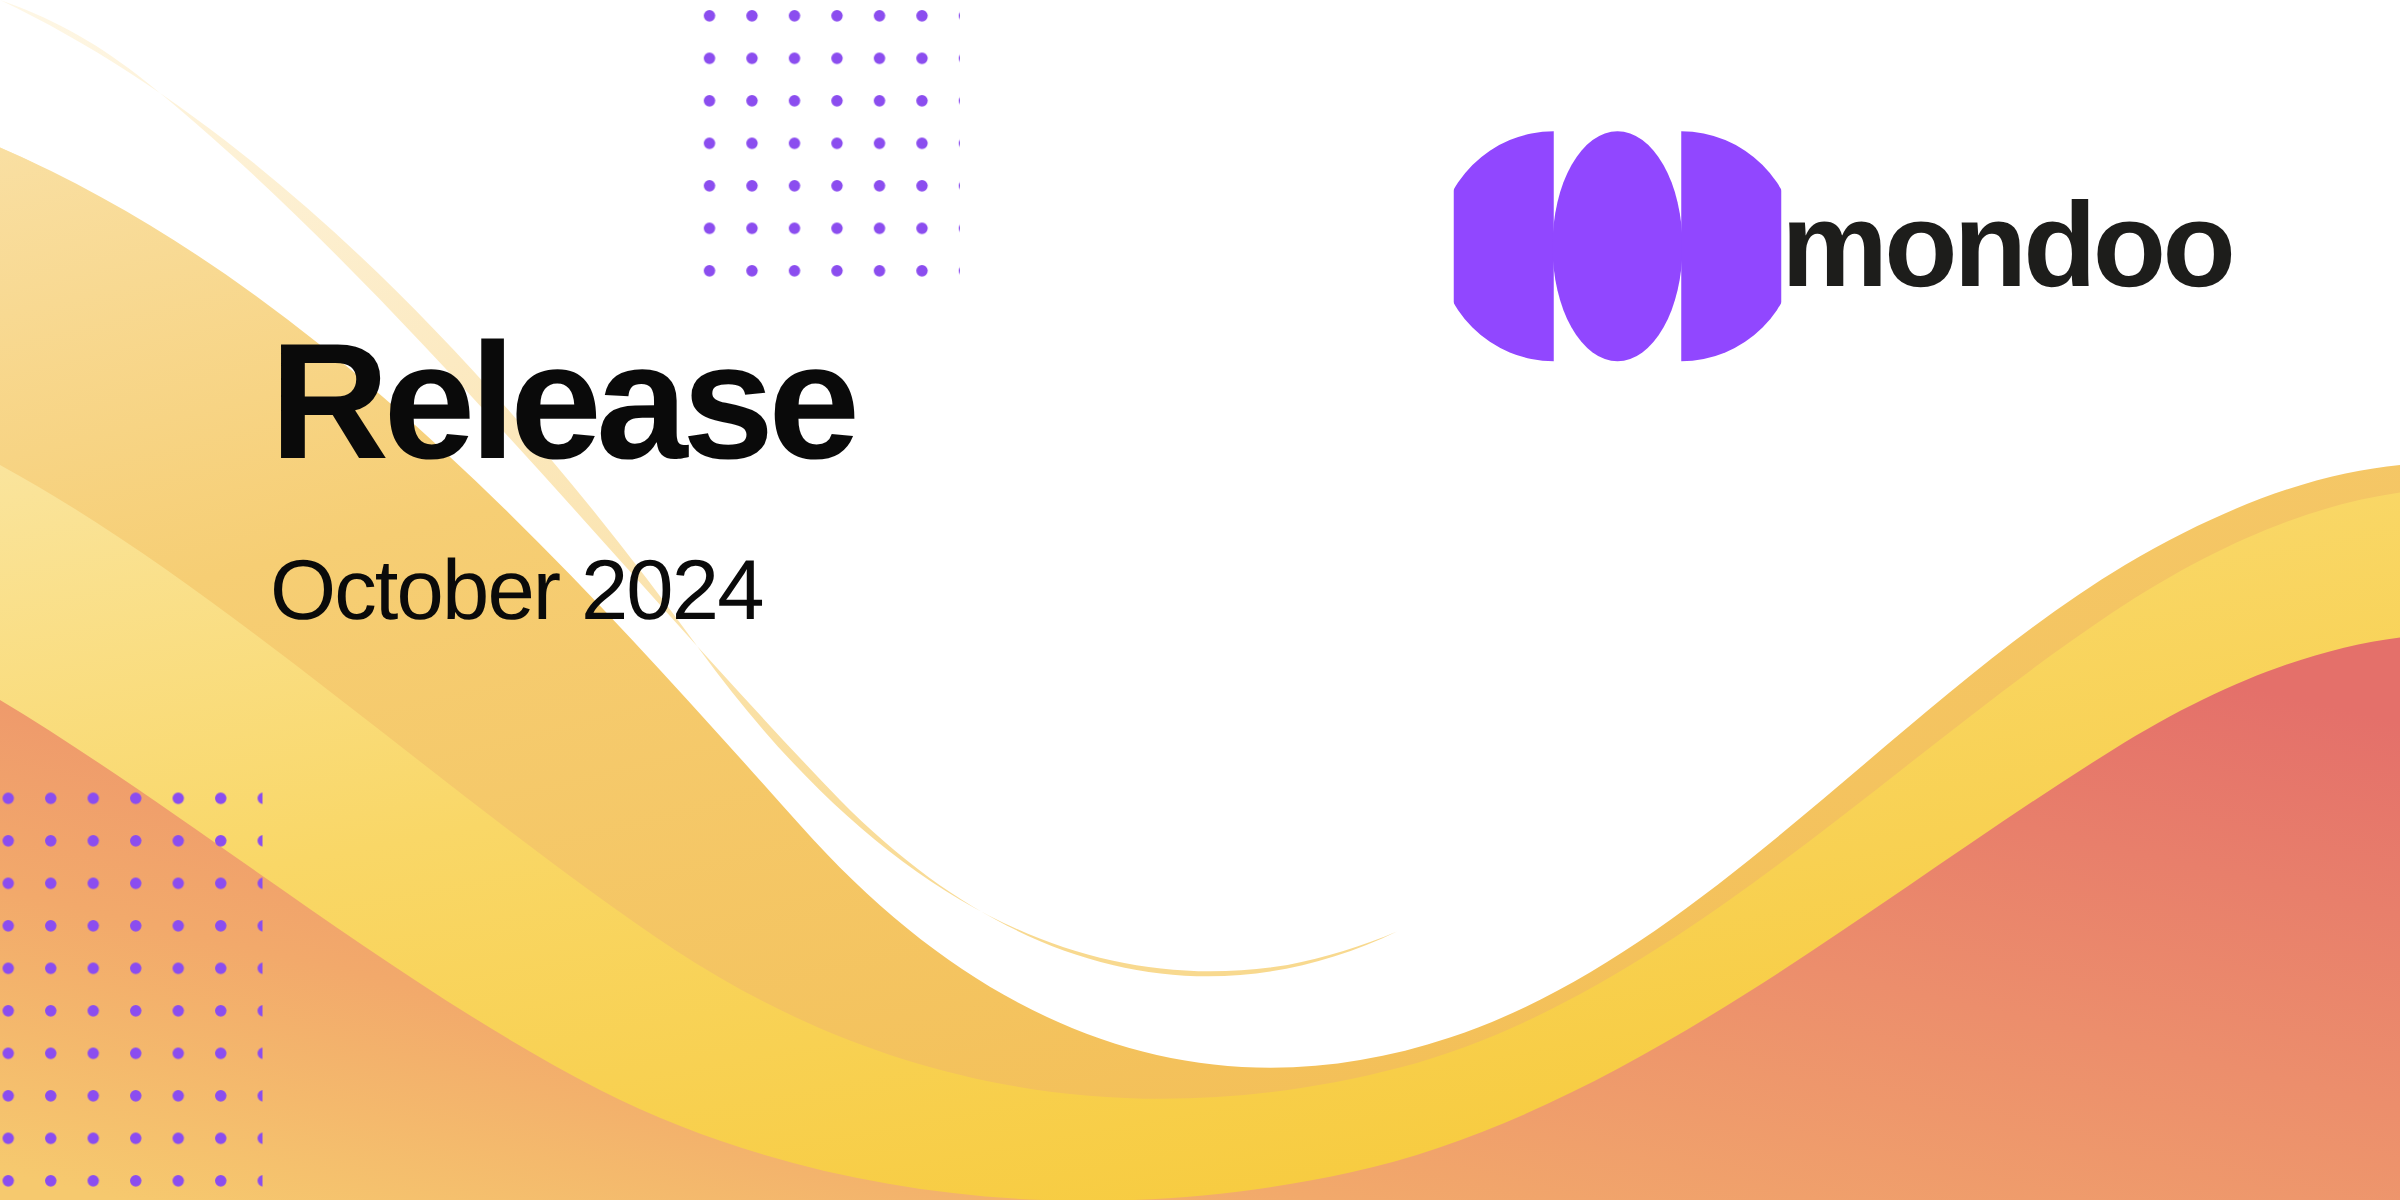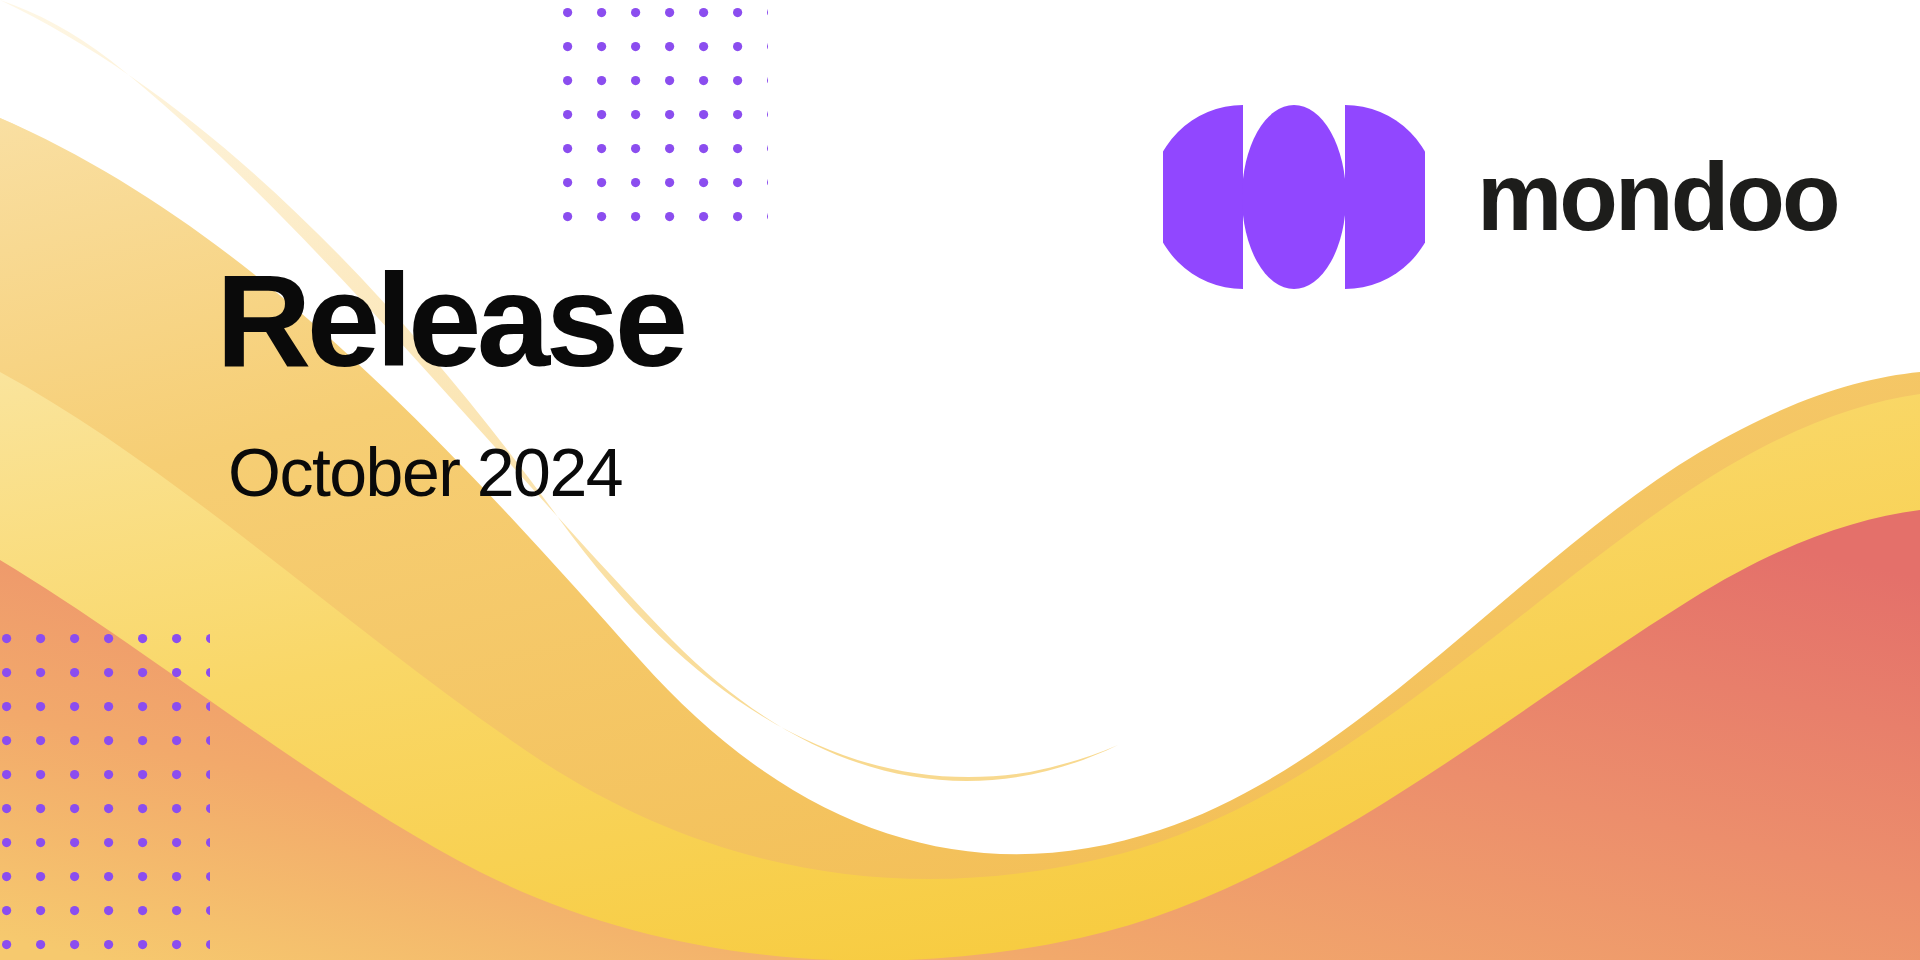--- a/index.html
+++ b/index.html
@@ -43,32 +43,31 @@
     margin: 0;
     white-space: nowrap;
   }
   .headline .line2 { display: block; }
   .subhead {
     font-family: "Liberation Sans", "DejaVu Sans", sans-serif;
     font-weight: 400;
     font-size: 68px;
     letter-spacing: -1.5px;
     color: #0a0a0a;
-    margin: 48px 0 0 12px;
+    margin: 48px 0 0 0;
     white-space: nowrap;
   }
 
   
   .logo {
     position: absolute;
     left: 1163px;
     top: 104px;
     display: flex;
     align-items: center;
-    gap: 52px;
     z-index: 6;
     text-align: right;
   }
   .logo-mark { display: block; }
   .logo-word {
     font-family: "Liberation Sans", "DejaVu Sans", sans-serif;
     font-weight: 700;
     font-size: 96px;
     letter-spacing: -3px;
     color: #1d1d1b;

